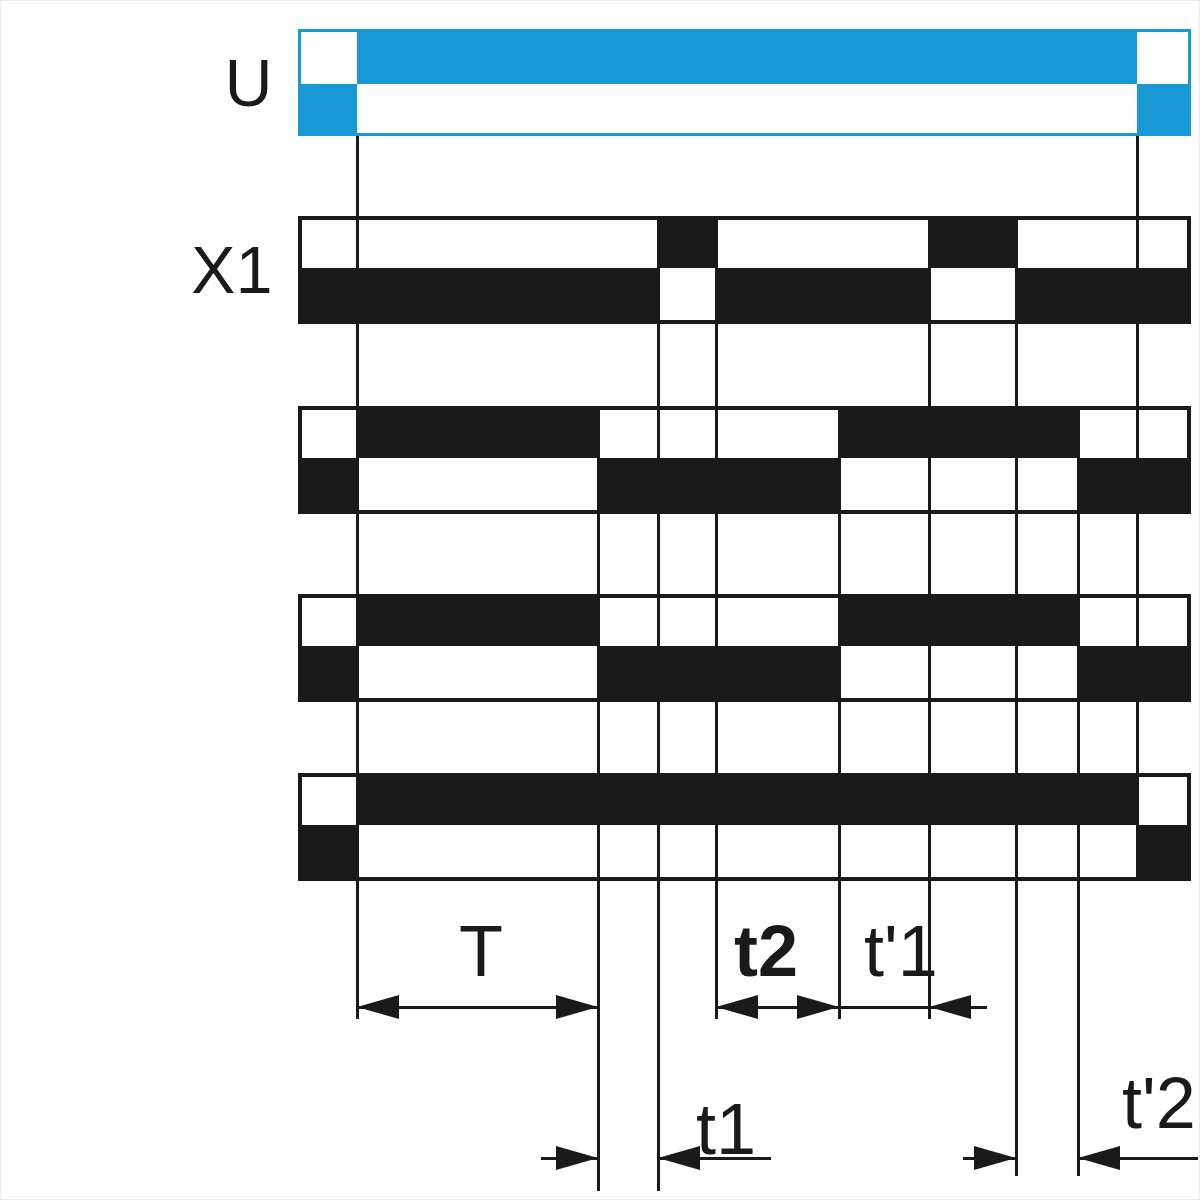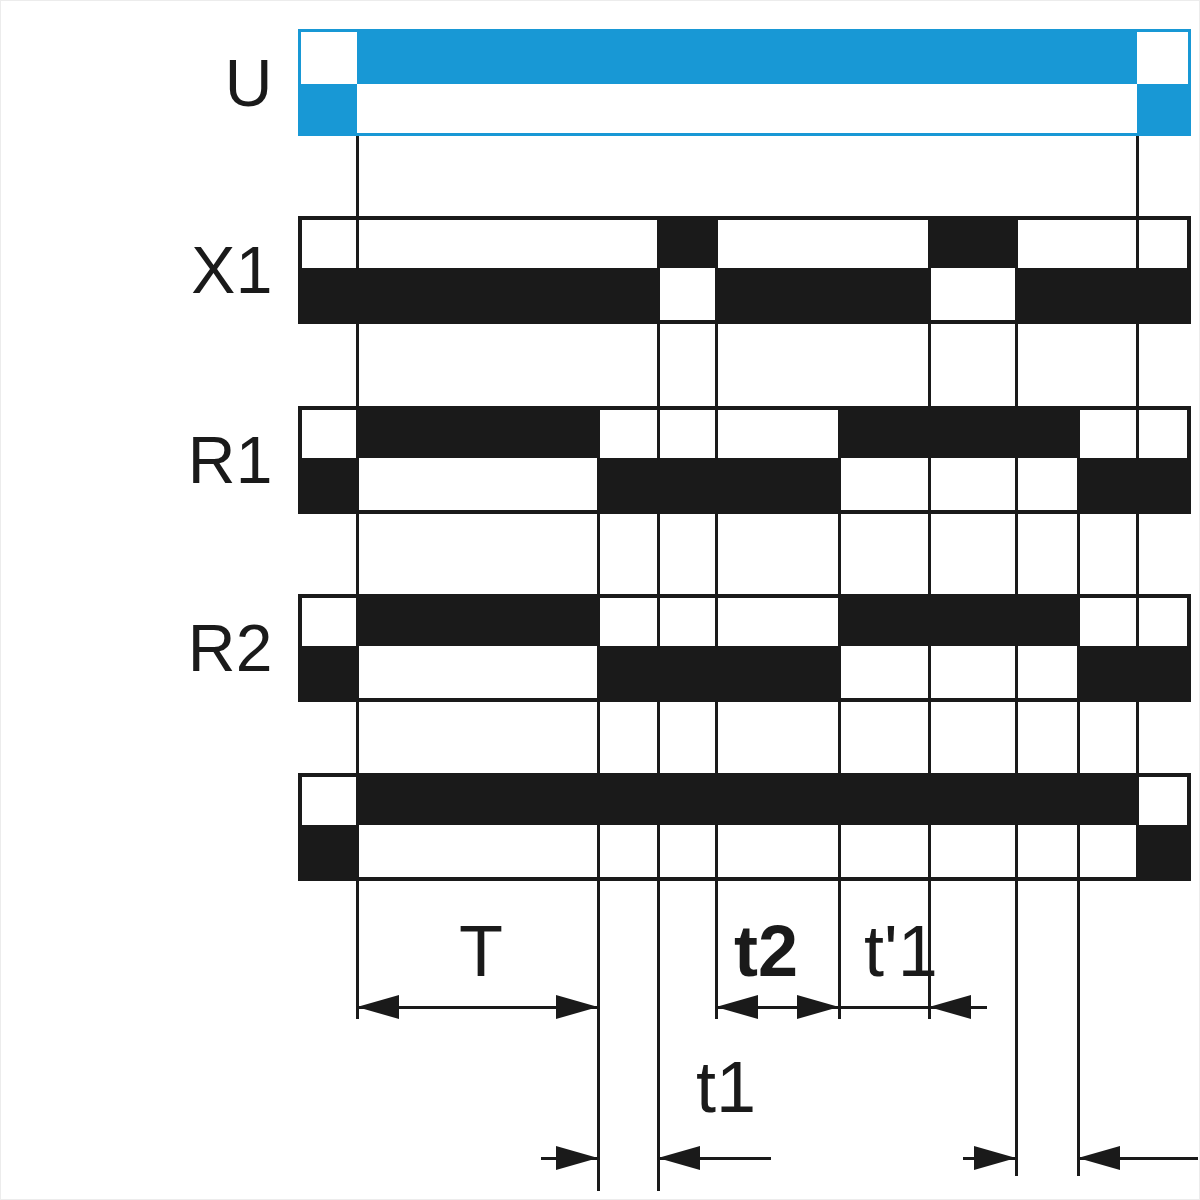--- a/index.html
+++ b/index.html
@@ -34,29 +34,27 @@
       <div class="fill" style="left: 836px; top: 52px; width: 51px; height: 49px; background: rgb(24, 152, 213);"></div>
     </div>
     <div class="row-label" style="top: 227px; text-align: right;">X1</div>
     <div class="wavebox" style="left: 297px; top: 215px; width: 893px; height: 108px; border: 4px solid rgb(26, 26, 26);">
       <div class="fill" style="left: 356px; top: 0px; width: 58px; height: 48px; background: rgb(26, 26, 26);"></div>
       <div class="fill" style="left: 627px; top: 0px; width: 87px; height: 48px; background: rgb(26, 26, 26);"></div>
       <div class="fill" style="left: 0px; top: 48px; width: 356px; height: 52px; background: rgb(26, 26, 26);"></div>
       <div class="fill" style="left: 414px; top: 48px; width: 213px; height: 52px; background: rgb(26, 26, 26);"></div>
       <div class="fill" style="left: 714px; top: 48px; width: 171px; height: 52px; background: rgb(26, 26, 26);"></div>
     </div>
-    <div class="row-label" style="top: 417px;">R1</div>
     <div class="wavebox" style="left: 297px; top: 405px; width: 893px; height: 108px; border: 4px solid rgb(26, 26, 26);">
       <div class="fill" style="left: 55px; top: 0px; width: 241px; height: 48px; background: rgb(26, 26, 26);"></div>
       <div class="fill" style="left: 537px; top: 0px; width: 239px; height: 48px; background: rgb(26, 26, 26);"></div>
       <div class="fill" style="left: 0px; top: 48px; width: 55px; height: 52px; background: rgb(26, 26, 26);"></div>
       <div class="fill" style="left: 296px; top: 48px; width: 241px; height: 52px; background: rgb(26, 26, 26);"></div>
       <div class="fill" style="left: 776px; top: 48px; width: 109px; height: 52px; background: rgb(26, 26, 26);"></div>
     </div>
-    <div class="row-label" style="top: 605px;">R2</div>
     <div class="wavebox" style="left: 297px; top: 593px; width: 893px; height: 108px; border: 4px solid rgb(26, 26, 26);">
       <div class="fill" style="left: 55px; top: 0px; width: 241px; height: 48px; background: rgb(26, 26, 26);"></div>
       <div class="fill" style="left: 537px; top: 0px; width: 239px; height: 48px; background: rgb(26, 26, 26);"></div>
       <div class="fill" style="left: 0px; top: 48px; width: 55px; height: 52px; background: rgb(26, 26, 26);"></div>
       <div class="fill" style="left: 296px; top: 48px; width: 241px; height: 52px; background: rgb(26, 26, 26);"></div>
       <div class="fill" style="left: 776px; top: 48px; width: 109px; height: 52px; background: rgb(26, 26, 26);"></div>
     </div>
     <div class="wavebox" style="left: 297px; top: 772px; width: 893px; height: 108px; border: 4px solid rgb(26, 26, 26);">
       <div class="fill" style="left: 55px; top: 0px; width: 780px; height: 48px; background: rgb(26, 26, 26);"></div>
       <div class="fill" style="left: 0px; top: 48px; width: 55px; height: 52px; background: rgb(26, 26, 26);"></div>
@@ -79,18 +77,19 @@
     <div class="arrow" style="left: 715px; top: 994px; border-top: 12px solid transparent; border-bottom: 12px solid transparent; border-right: 42px solid rgb(26, 26, 26);"></div>
     <div class="arrow" style="left: 796px; top: 994px; border-top: 12px solid transparent; border-bottom: 12px solid transparent; border-left: 42px solid rgb(26, 26, 26);"></div>
     <div class="dim-label" style="left: 765px; top: 950px; font-weight: bold;">t2</div>
     <div class="dimline" style="left: 838px; top: 1004.5px; width: 148px; height: 3px;"></div>
     <div class="arrow" style="left: 928px; top: 994px; border-top: 12px solid transparent; border-bottom: 12px solid transparent; border-right: 42px solid rgb(26, 26, 26);"></div>
     <div class="dim-label" style="left: 877px; top: 950px; padding-left: 46px;">t'1</div>
     <div class="dimline" style="left: 540px; top: 1155.5px; width: 57px; height: 3px;"></div>
     <div class="dimline" style="left: 657px; top: 1155.5px; width: 113px; height: 3px;"></div>
     <div class="arrow" style="left: 555px; top: 1145px; border-top: 12px solid transparent; border-bottom: 12px solid transparent; border-left: 42px solid rgb(26, 26, 26);"></div>
     <div class="arrow" style="left: 657px; top: 1145px; border-top: 12px solid transparent; border-bottom: 12px solid transparent; border-right: 42px solid rgb(26, 26, 26);"></div>
-    <div class="dim-label" style="left: 725px; top: 1086px; text-align: center;">t1</div>
+    <div class="dim-label" style="left: 725px; top: 1128px; text-align: center;">t1</div>
     <div class="dimline" style="left: 962px; top: 1155.5px; width: 53px; height: 3px;"></div>
     <div class="dimline" style="left: 1077px; top: 1155.5px; width: 120px; height: 3px;"></div>
     <div class="arrow" style="left: 973px; top: 1145px; border-top: 12px solid transparent; border-bottom: 12px solid transparent; border-left: 42px solid rgb(26, 26, 26);"></div>
     <div class="arrow" style="left: 1077px; top: 1145px; border-top: 12px solid transparent; border-bottom: 12px solid transparent; border-right: 42px solid rgb(26, 26, 26);"></div>
+    <div class="dim-label" style="left: 1158px; top: 1102px;">t'2</div>
   </div>
 
 </body></html>

